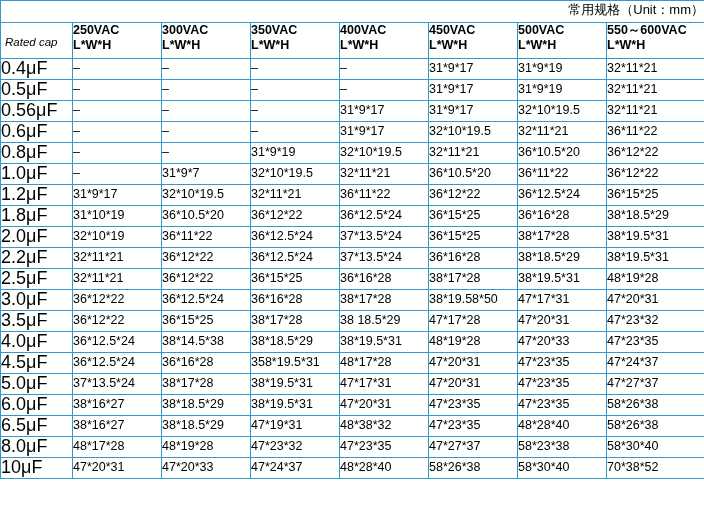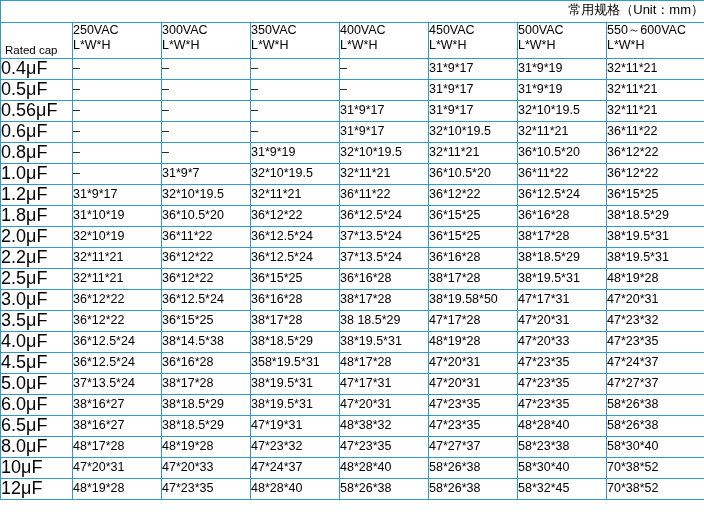--- a/index.html
+++ b/index.html
@@ -30,35 +30,36 @@
     padding: 3px 0 4px 0;
     height: 22px;
     font-weight: normal;
   }
   .header-cell {
     font-size: 12.5px;
     color: #000;
     padding: 2px 0 2px 4px;
     line-height: 15px;
     height: 36px;
-    font-weight: normal;
+    font-weight: bold;
     text-align: left;
   }
   .header-cell .line2 { display: block; }
   .corner-cell {
     position: relative;
     font-size: 12px;
     height: 36px;
     padding: 0;
   }
   .corner-cell .rated {
     position: absolute;
     left: 4px;
-    bottom: 2px;
+    bottom: 10px;
     font-size: 11.5px;
+    font-style: italic;
   }
   .cap-cell {
     font-size: 18px;
     padding: 1px 0 1px 4px;
     height: 21px;
     line-height: 19px;
     white-space: nowrap;
   }
   .data-cell {
     font-size: 12.5px;
@@ -321,24 +322,14 @@
       <tr>
         <td class="cap-cell">10μF</td>
         <td class="data-cell">47*20*31</td>
         <td class="data-cell">47*20*33</td>
         <td class="data-cell">47*24*37</td>
         <td class="data-cell">48*28*40</td>
         <td class="data-cell">58*26*38</td>
         <td class="data-cell">58*30*40</td>
         <td class="data-cell">70*38*52</td>
       </tr>
-      <tr>
-        <td class="cap-cell">12μF</td>
-        <td class="data-cell">48*19*28</td>
-        <td class="data-cell">47*23*35</td>
-        <td class="data-cell">48*28*40</td>
-        <td class="data-cell">58*26*38</td>
-        <td class="data-cell">58*26*38</td>
-        <td class="data-cell">58*32*45</td>
-        <td class="data-cell">70*38*52</td>
-      </tr>
     </tbody>
 </table>
 
 </body></html>

